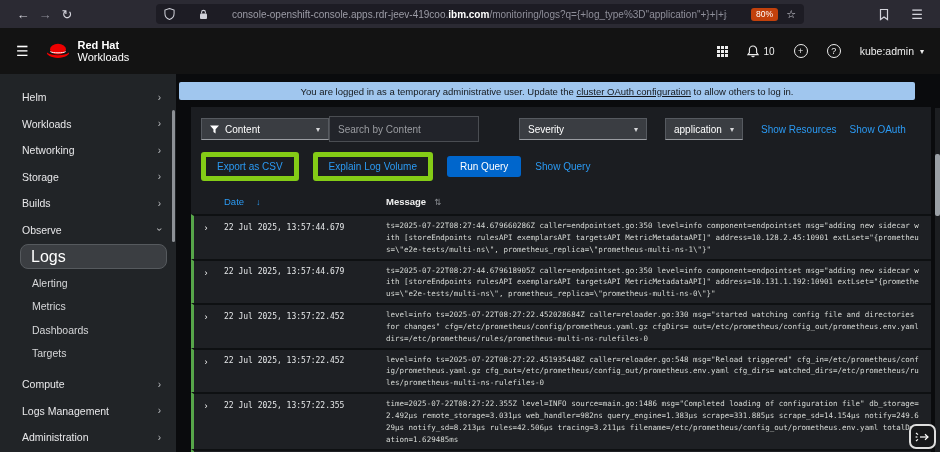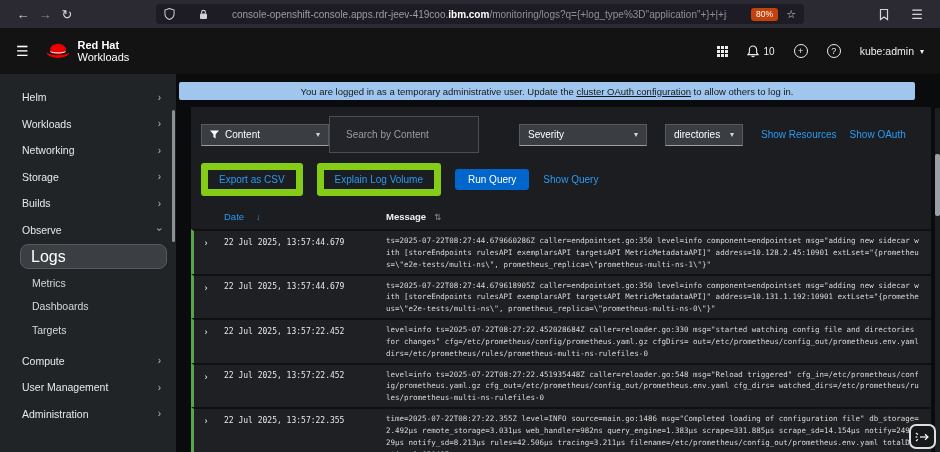--- a/index.html
+++ b/index.html
@@ -66,27 +66,27 @@
     display:flex; flex-direction:column; }
   .toolbar { padding:9px 10px 4px; }
   .tb-row1 { display:flex; align-items:center; }
   .select { height:22px; background:#3a3d42; border:1px solid #565a60;
     border-bottom:1px solid #9a9da2; display:flex; align-items:center; gap:6px;
     padding:0 8px; color:#fff; font-size:10px; cursor:pointer; }
   .select .caret2 { margin-left:auto; color:#d6d7d9; font-size:8px; }
   .w-content { width:128px; }
   .w-sev { width:128px; margin-left:40px; }
   .w-app { width:78px; margin-left:18px; }
-  .search-input { height:37px; width:150px; background:#22242a; border:1px solid #4a4d52;
-    color:#eee; font-size:10px; padding:0 16px; outline:none; }
+  .search-input { height:26px; width:150px; background:#22242a; border:1px solid #4a4d52;
+    color:#eee; font-size:10px; padding:0 8px; outline:none; }
   .search-input::placeholder { color:#9a9ca1; }
   .links { margin-left:18px; display:flex; gap:13px; }
   .link { color:#2b9af3; font-size:10px; cursor:pointer; white-space:nowrap; }
   .tb-row2 { display:flex; align-items:center; gap:14px; margin-top:10px; }
-  .btn-outline { border:7px solid #84cc16; color:#2b9af3; background:transparent;
+  .btn-outline { border:5px solid #84cc16; color:#2b9af3; background:transparent;
     font-size:10px; padding:4px 11px; border-radius:3px; cursor:pointer;
     font-family:"Liberation Sans",sans-serif; }
   .btn-primary { background:#0066cc; color:#fff; border:none; font-size:10px;
     padding:5px 13px; border-radius:3px; cursor:pointer; font-family:"Liberation Sans",sans-serif; }
 
   .logtable { margin-top:6px; flex:1; min-height:0; display:flex; flex-direction:column;
     overflow:hidden; }
   .thead { display:flex; align-items:center; padding:5px 0 7px; border-left:3px solid transparent; }
   .col-exp { width:24px; flex-shrink:0; }
   .col-date { width:160px; flex-shrink:0; padding-left:6px; }
@@ -223,34 +223,37 @@
         <span class="chev">›</span>
       </div>
       <div class="nav-item">
         <span>Observe</span>
         <span class="chev down">›</span>
       </div>
       <div class="sub-sel">
         <span>Logs</span>
       </div>
       <div class="sub-item">
+        <span>Alerting</span>
+      </div>
+      <div class="sub-item">
         <span>Metrics</span>
       </div>
       <div class="sub-item">
         <span>Dashboards</span>
       </div>
       <div class="sub-item">
         <span>Targets</span>
       </div>
       <div class="nav-item" style="margin-top:6px;">
         <span>Compute</span>
         <span class="chev">›</span>
       </div>
       <div class="nav-item">
-        <span>User Management</span>
+        <span>Logs Management</span>
         <span class="chev">›</span>
       </div>
       <div class="nav-item">
         <span>Administration</span>
         <span class="chev">›</span>
       </div>
       <div class="side-scroll"></div>
     </nav>
 
     <main class="content">
@@ -269,21 +272,21 @@
               </span>
               <span>Content</span>
               <span class="caret2">▾</span>
             </div>
             <input class="search-input" placeholder="Search by Content" style="">
             <div class="select w-sev">
               <span>Severity</span>
               <span class="caret2">▾</span>
             </div>
             <div class="select w-app">
-              <span>directories</span>
+              <span>application</span>
               <span class="caret2">▾</span>
             </div>
             <div class="links">
               <span class="link">Show Resources</span>
               <span class="link">Show OAuth</span>
             </div>
           </div>
           <div class="tb-row2">
             <button class="btn-outline">Export as CSV</button>
             <button class="btn-outline">Explain Log Volume</button>

